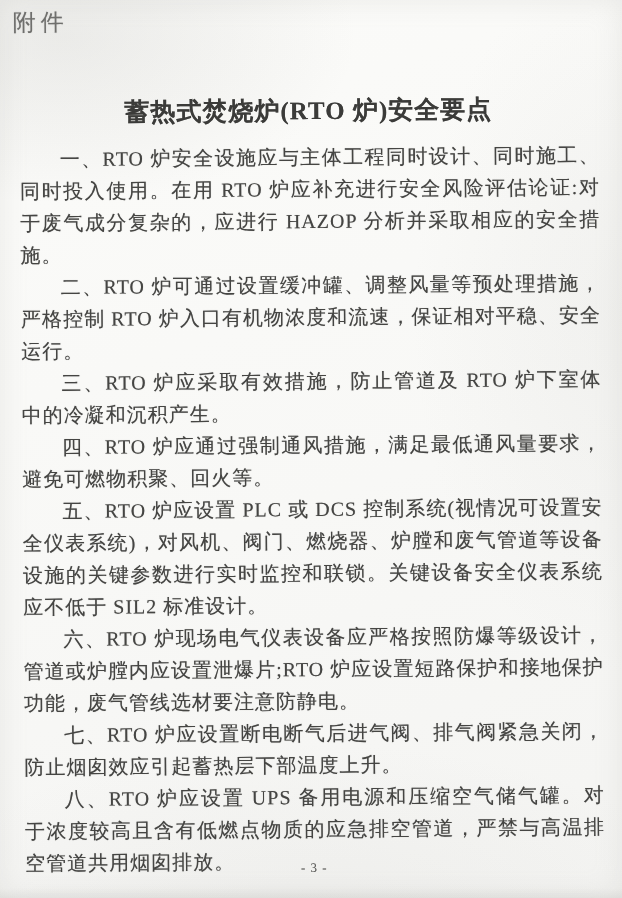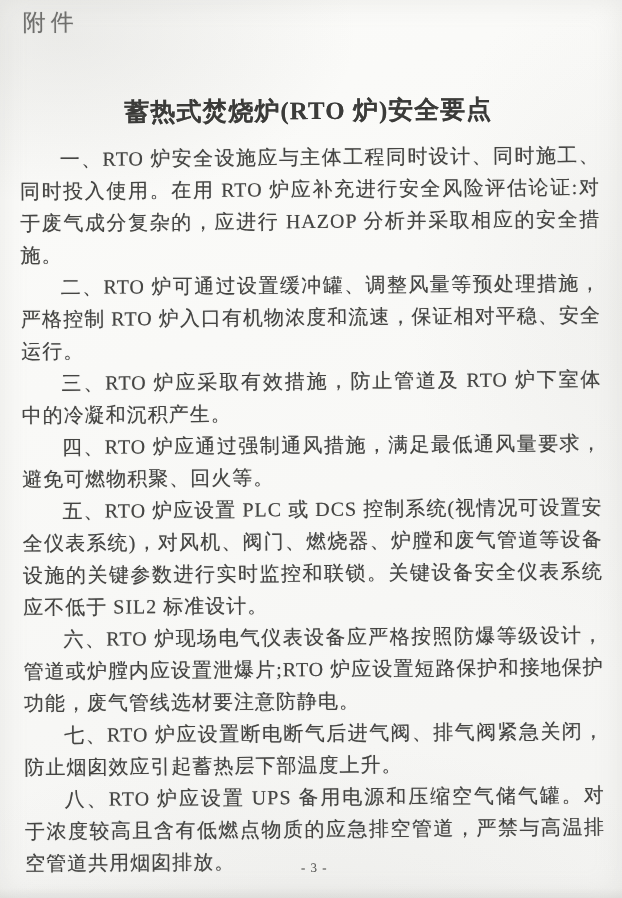--- a/index.html
+++ b/index.html
@@ -28,21 +28,21 @@
   
   .tilt {
     position: absolute;
     left: 0; top: 0; right: 0; bottom: 0;
     transform: rotate(-0.45deg);
     transform-origin: 50% 50%;
   }
   .attachment {
     position: absolute;
     top: 5px;
-    left: 26px;
+    left: 16px;
     font-size: 23px;
     color: #6f6f6d;
     letter-spacing: 5px;
     text-shadow: 0 0 1px rgba(110,110,108,0.45);
     text-align: center;
   }
   .doc-title {
     position: absolute;
     top: 94px;
     left: 0;

